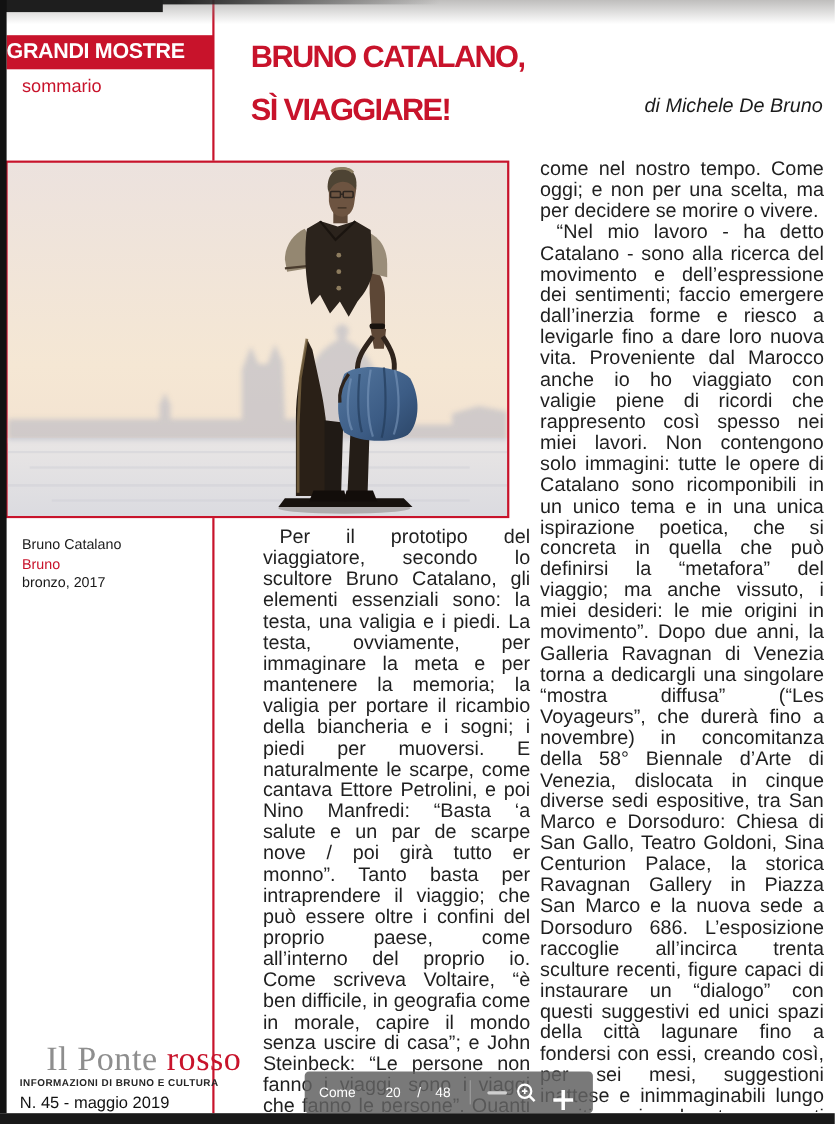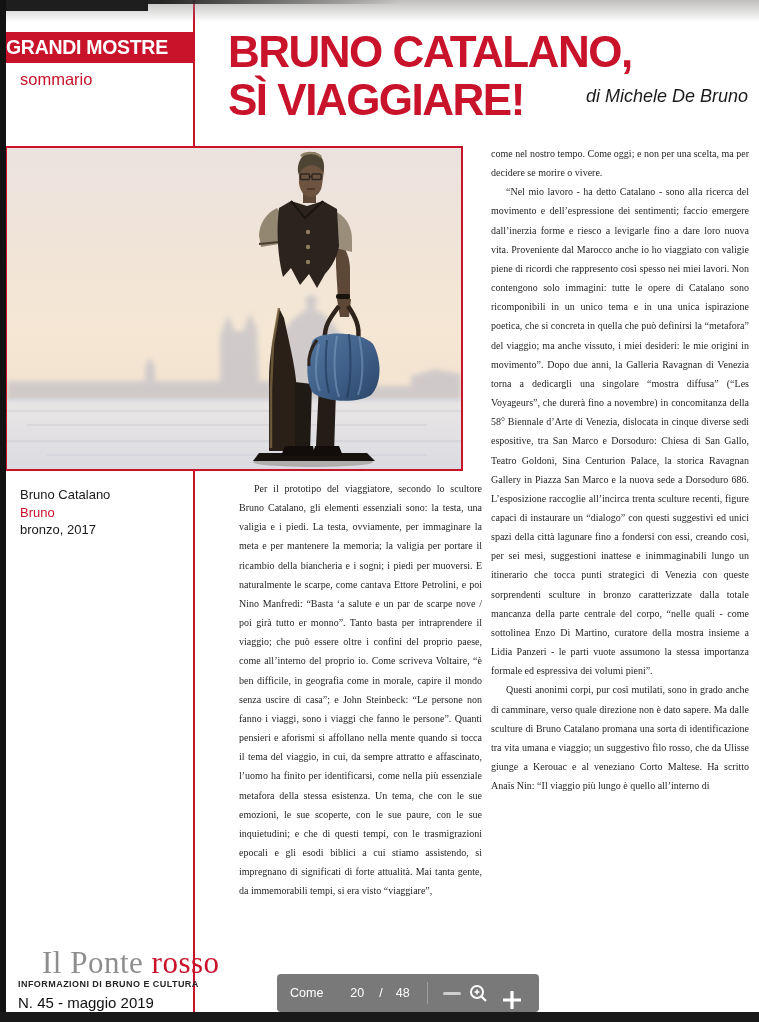--- a/index.html
+++ b/index.html
@@ -21,34 +21,34 @@
   .top-shade{position:absolute;left:6px;top:0;width:753px;height:22px;
     background:linear-gradient(to bottom,rgba(138,136,134,.55),rgba(255,255,255,0));pointer-events:none;}
 
   
   .red-rule-v{position:absolute;left:193px;top:0;width:2px;height:1012px;background:var(--accent-red);}
   .section-bar{position:absolute;left:6px;top:32px;width:188px;height:31px;background:var(--accent-red);
     color:#fff;font-weight:bold;font-size:19.5px;line-height:31px;letter-spacing:-0.3px;}
   .sommario{position:absolute;left:20px;top:70px;color:var(--accent-red);font-size:16.5px;}
 
   .title{position:absolute;left:228px;top:28px;color:var(--accent-red);
-    font-weight:800;font-size:44px;line-height:48px;letter-spacing:-1.5px;}
+    font-weight:800;font-size:28px;line-height:48px;letter-spacing:-1.5px;}
   .byline{position:absolute;right:11px;top:86px;width:220px;text-align:right;
     font-style:italic;font-size:18px;color:#1b1b1b;}
 
   
   .photo{position:absolute;left:5px;top:146px;width:458px;height:325px;
     border:2px solid var(--accent-red);background:var(--sky-top);}
   .photo svg{display:block;}
 
   .caption{position:absolute;left:20px;top:486px;font-size:13px;line-height:17.5px;color:#1a1a1a;}
   .caption .c-red{color:var(--accent-red);}
 
   
-  .col{position:absolute;font-family:Liberation Serif, serif;font-size:10px;line-height:19.15px;
+  .col{position:absolute;font-family:Liberation Sans, sans-serif;font-size:18px;line-height:19.15px;
     color:var(--text-black);text-align:justify;overflow:hidden;}
   .col p{text-indent:15px;}
   #col1{left:239px;top:479px;width:243px;height:532px;}
   #col2{left:491px;top:144px;width:258px;height:867px;}
   #col2 p:first-child{text-indent:0;}
 
   
   .logo{position:absolute;left:18px;top:948px;}
   .logo-name{font-family:"Liberation Serif",serif;font-size:31px;line-height:30px;letter-spacing:0.5px;}
   .logo-name .lg-gray{color:var(--logo-gray);margin-left:24px;}

